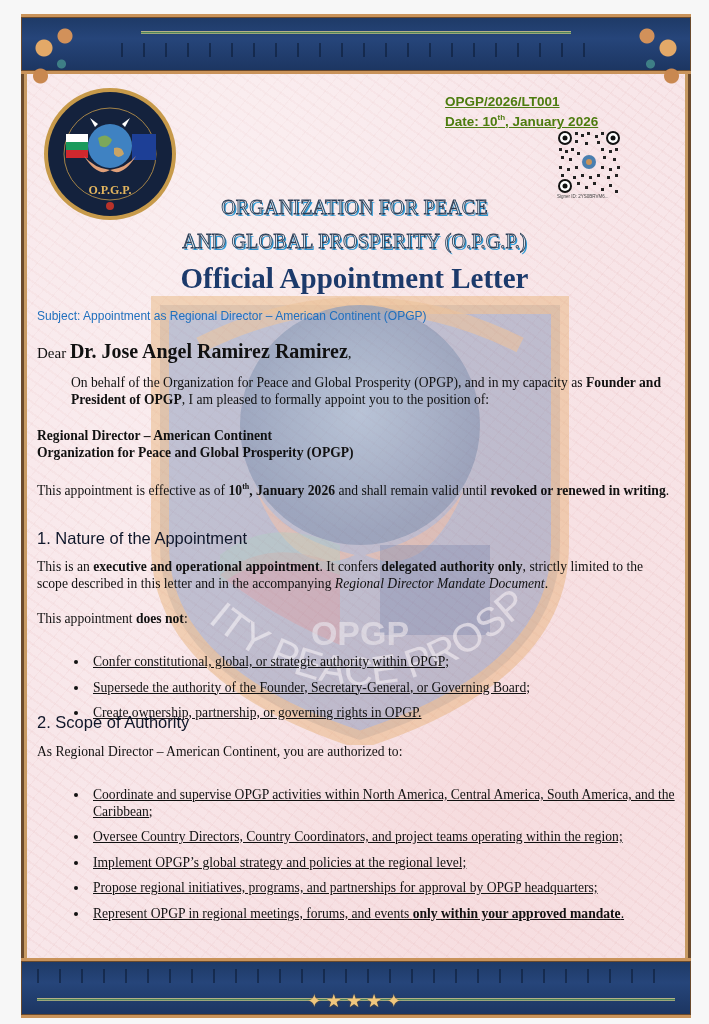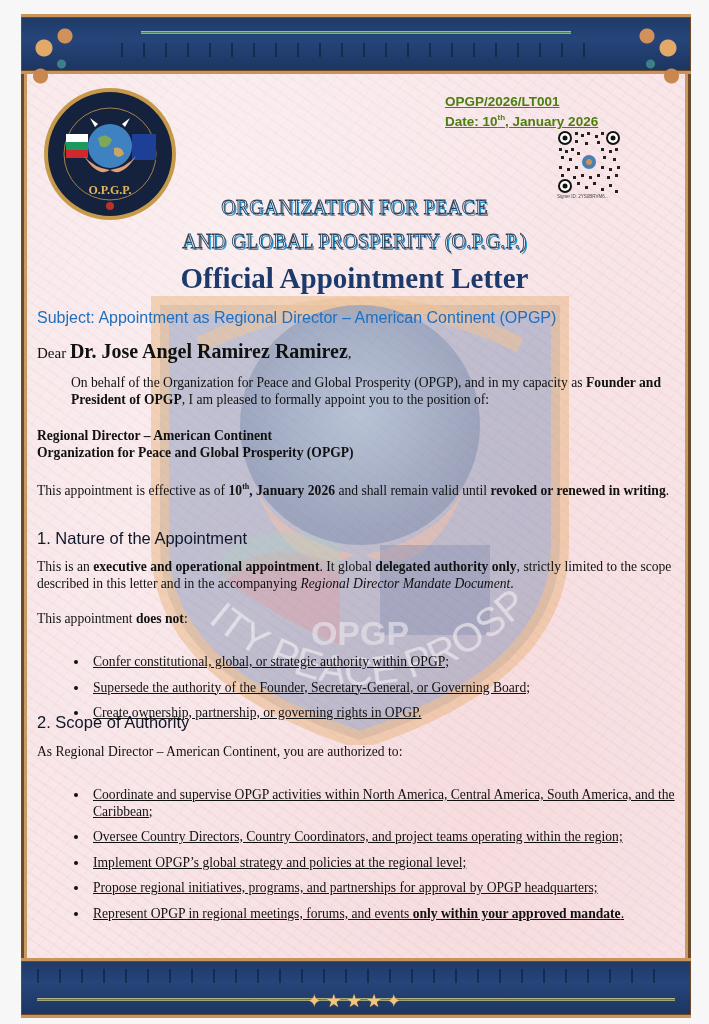--- a/index.html
+++ b/index.html
@@ -85,21 +85,21 @@
     -webkit-text-stroke: 0.8px #2b3d55;
     text-shadow: 1.5px 1.5px 0 #2d9ad6;
   }
   .org-line.l1 { top: 196px; }
   .org-line.l2 { top: 230px; }
 
   .title { position: absolute; left: 0; top: 262px; width: 709px; text-align: center;
     font-weight: bold; font-size: 29px; color: #1c3a6b; }
 
   .subject { position: absolute; left: 37px; top: 309px;
-    font-family: "Liberation Sans", sans-serif; font-size: 16px; color: #1f6fbd; }
+    font-family: "Liberation Sans", sans-serif; font-size: 12px; color: #1f6fbd; }
 
   .dear { position: absolute; left: 37px; top: 340px; font-size: 15px; color: #111; }
   .dear b { font-size: 20px; }
 
   .p { position: absolute; left: 37px; width: 636px; font-size: 13.6px; line-height: 17px; color: #111; }
   .h2 { position: absolute; left: 37px; font-family: "Liberation Sans", sans-serif;
     font-size: 16.5px; color: #0f172a; }
 
   ul.b { position: absolute; left: 62px; width: 610px; margin: 0; padding: 0 0 0 18px;
     font-size: 13.6px; line-height: 16.5px; color: #111; }
@@ -250,21 +250,21 @@
     <div>Organization for Peace and Global Prosperity (OPGP)</div>
   </div>
 
   <div class="p" style="top:478px;">
     <span>This appointment is effective as of </span><b><span>10</span><sup style="font-size:8px">th</sup><span>, January 2026</span></b><span> and shall remain valid until </span><b>revoked or renewed in writing</b><span>.</span>
   </div>
 
   <div class="h2" style="top:529px;">1. Nature of the Appointment</div>
 
   <div class="p" style="top:558px;">
-    <span>This is an </span><b>executive and operational appointment</b><span>. It global </span><b>delegated authority only</b><span>, strictly limited to the scope described in this letter and in the accompanying </span><i>Regional Director Mandate Document</i><span>.</span>
+    <span>This is an </span><b>executive and operational appointment</b><span>. It confers </span><b>delegated authority only</b><span>, strictly limited to the scope described in this letter and in the accompanying </span><i>Regional Director Mandate Document</i><span>.</span>
   </div>
 
   <div class="p" style="top:610px;">
     <span>This appointment </span><b>does not</b><span>:</span>
   </div>
 
   <ul class="b" style="top:645px;">
     <li>Confer constitutional, global, or strategic authority within OPGP;</li>
     <li>Supersede the authority of the Founder, Secretary-General, or Governing Board;</li>
     <li>Create ownership, partnership, or governing rights in OPGP.</li>

